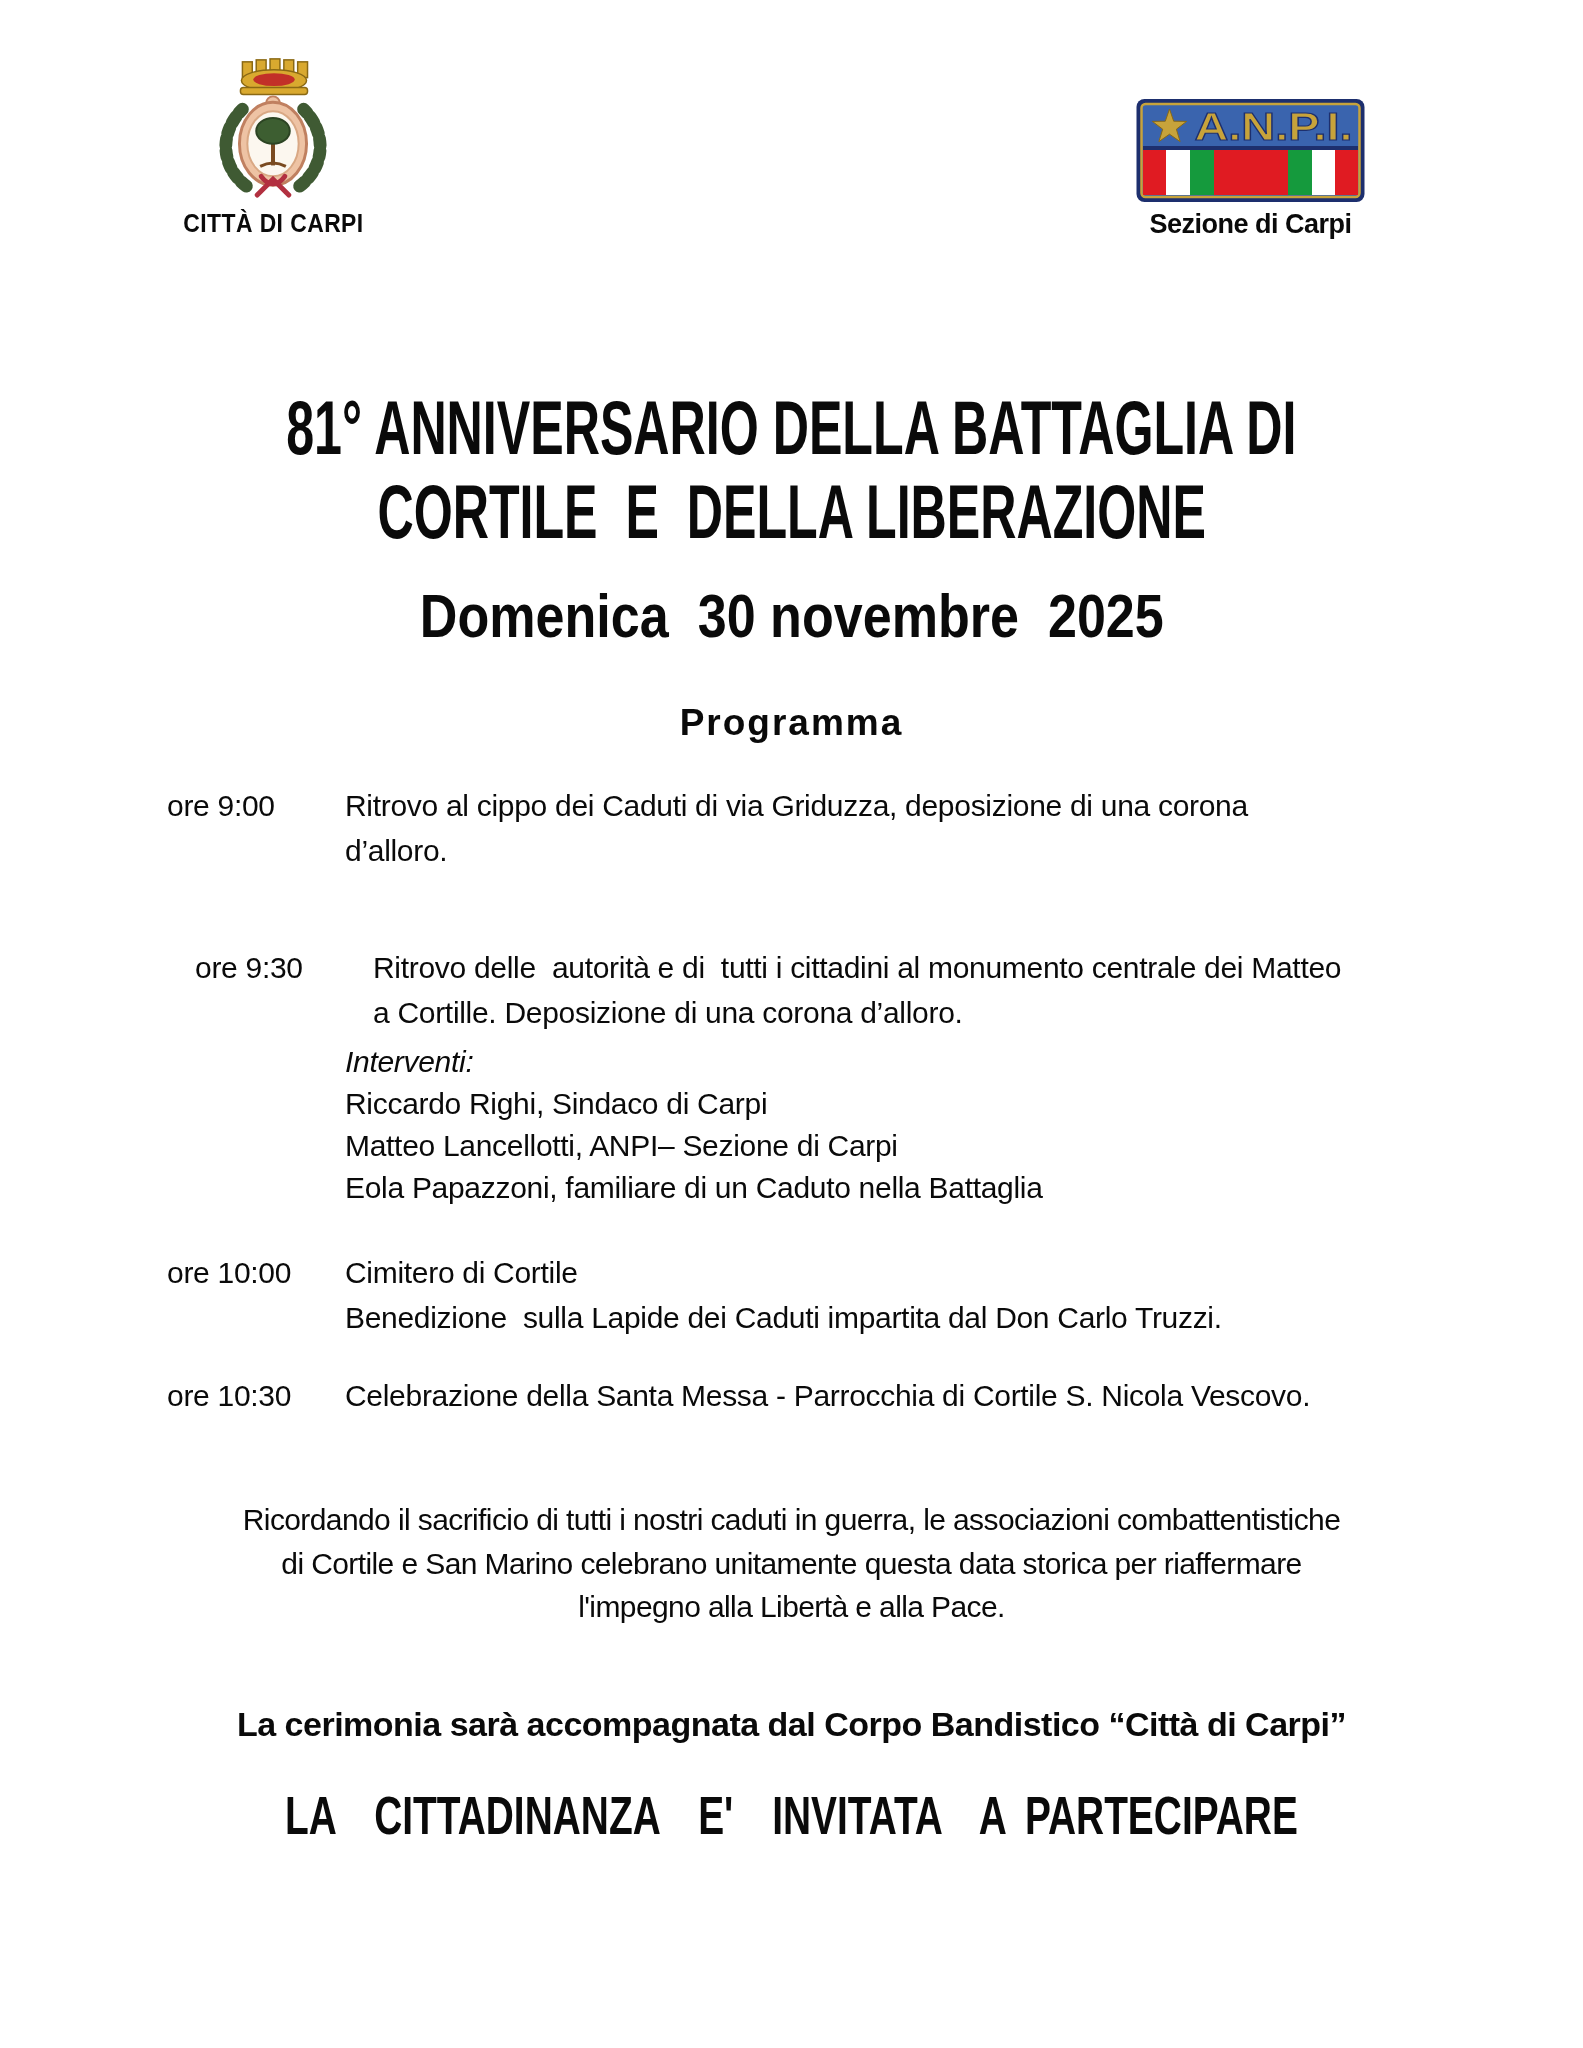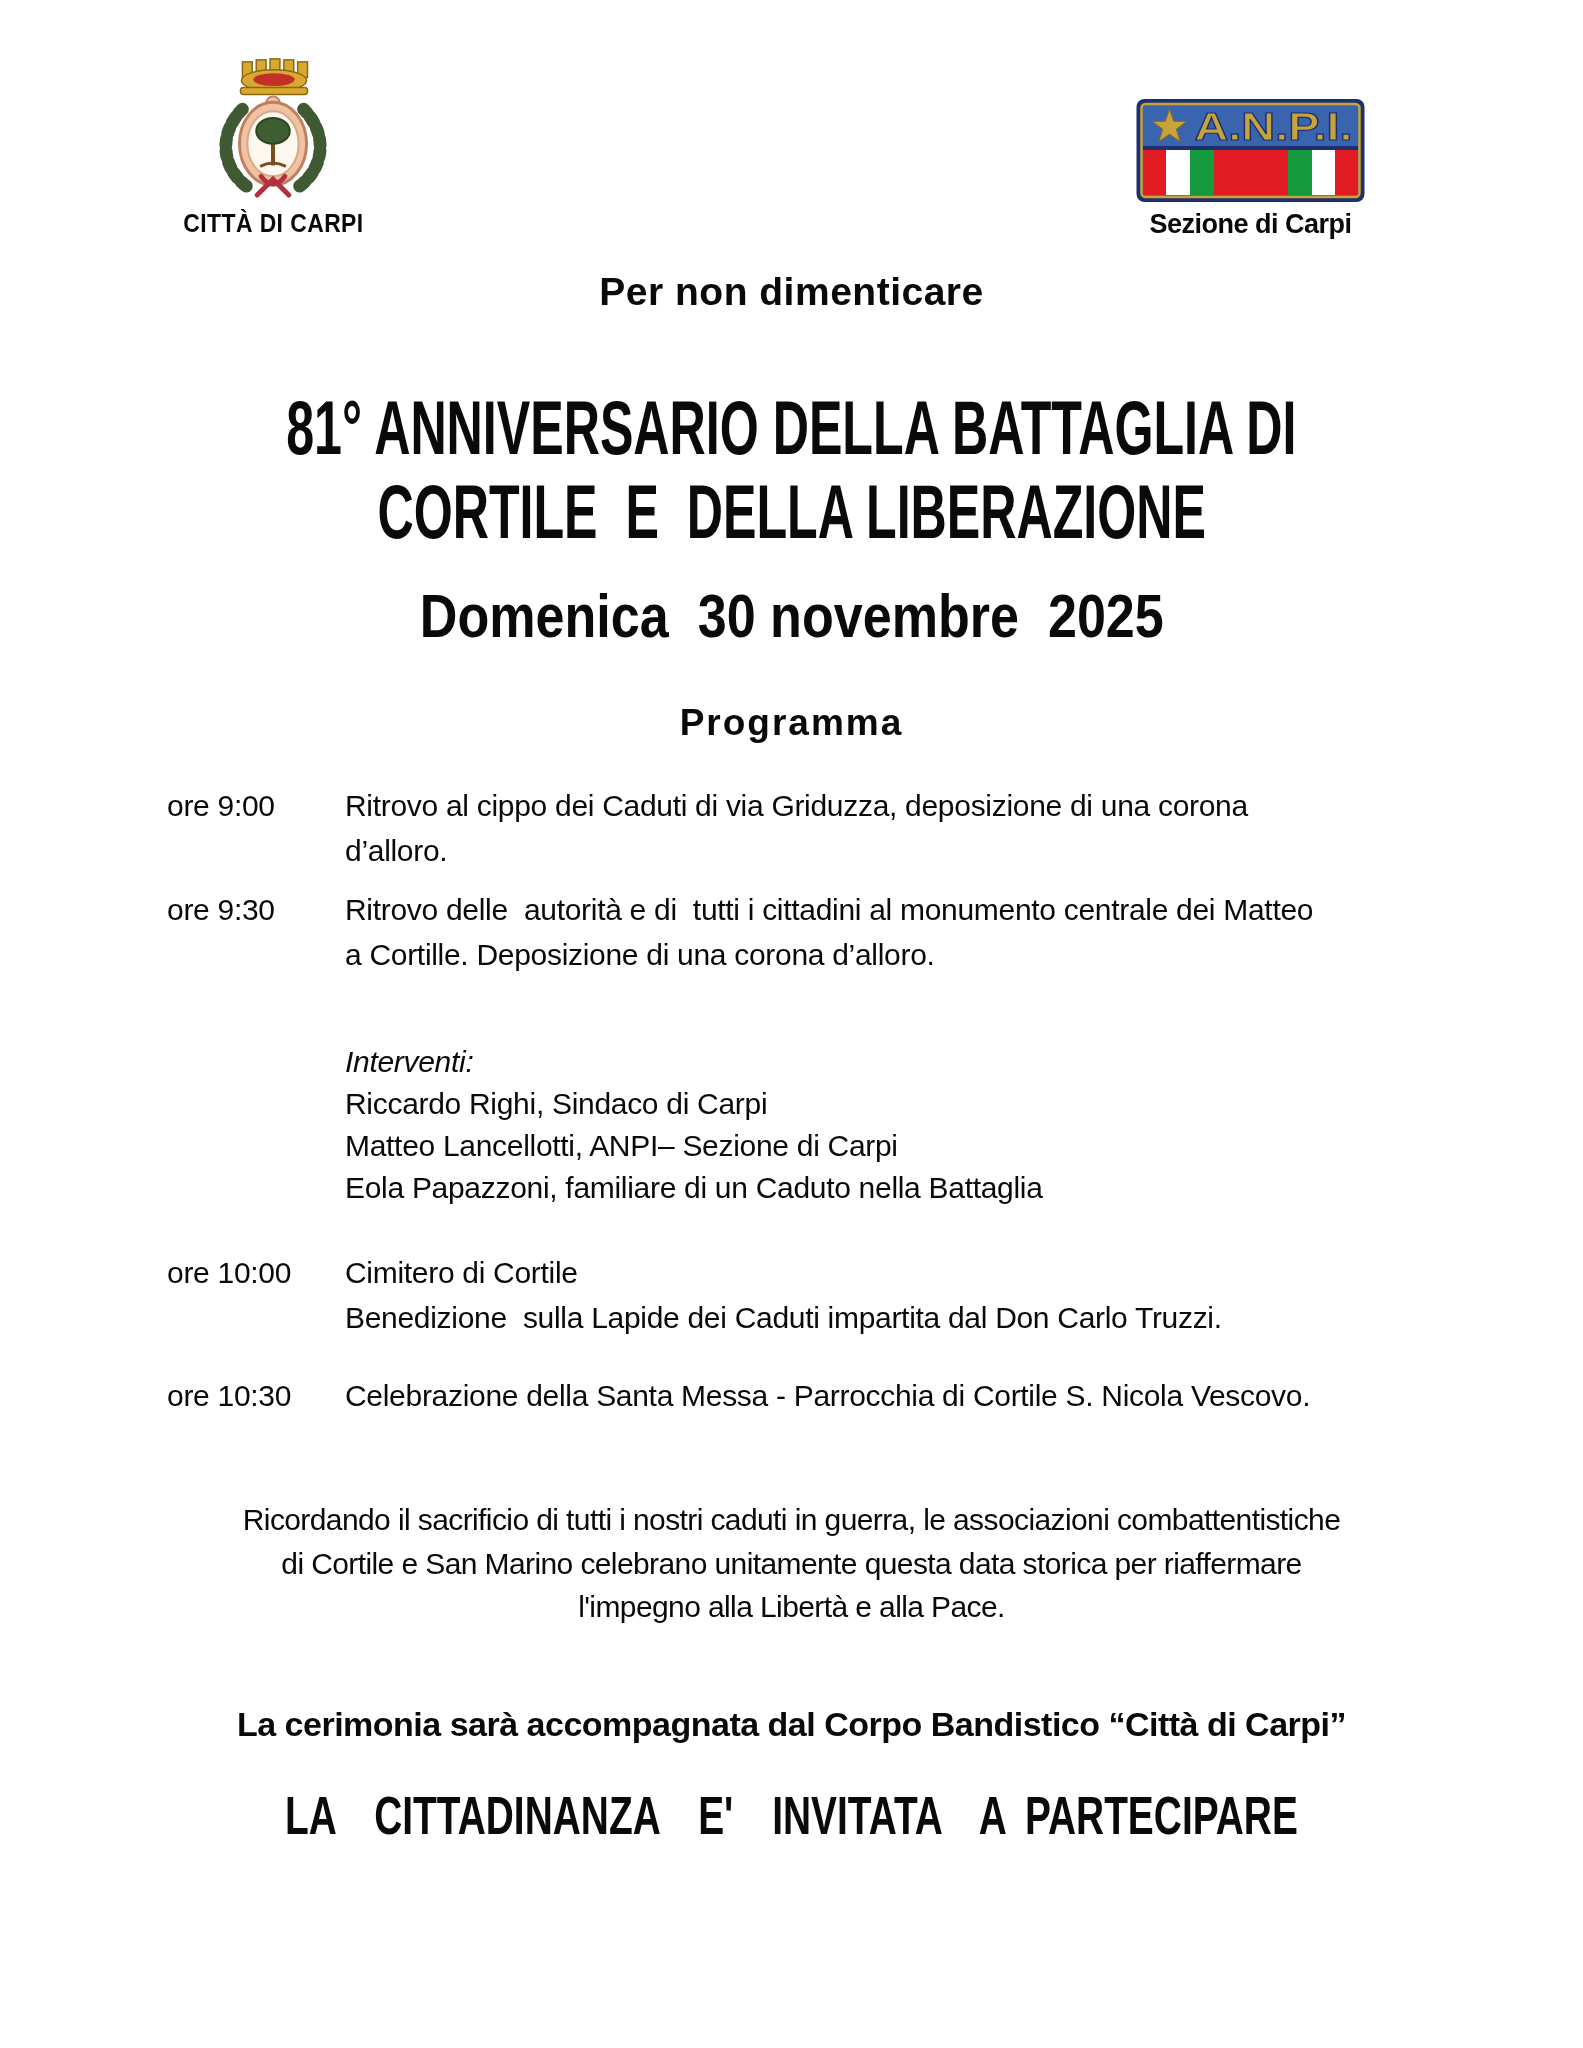--- a/index.html
+++ b/index.html
@@ -32,21 +32,21 @@
   .prog-head { top:702px; font-size:37px; font-weight:bold; letter-spacing:2px; }
 
   
   .row {
     position:absolute; left:167px;
     display:grid; grid-template-columns:178px 1130px;
     font-size:30px; line-height:45px; letter-spacing:-0.3px;
     text-align:left;
   }
   .row-900  { top:783px; }
-  .row-930  { top:887px; }
+  .row-930  { top:945px;margin-left:28px; }
   .row-1000 { top:1250px; }
   .row-1030 { top:1373px; }
 
   .speakers { position:absolute; left:345px; top:1041px; font-size:30px; line-height:42px; letter-spacing:-0.3px; text-align:left; }
   .speakers .heading { font-style:italic; }
 
   
   .closing { top:1498px; font-size:30px; line-height:43.5px; letter-spacing:-0.6px; }
   .band { top:1705px; font-size:34px; font-weight:bold; letter-spacing:-0.5px; }
   .invitation { top:1785px; font-size:54px; font-weight:bold; line-height:60px; }
@@ -110,21 +110,20 @@
           <rect x="198.5" y="51" width="23" height="45" fill="#e01b22"></rect>
           <rect x="6.5" y="47" width="215" height="4" fill="#1d2f6e"></rect>
         </g>
         <polygon points="33,10 37.2,22.2 50.1,22.4 39.9,30.2 43.6,42.6 33,35.2 22.4,42.6 26.2,30.2 15.9,22.4 28.8,22.2" fill="#c7a33b" stroke="#8a6914" stroke-width="1"></polygon>
         <text x="137" y="41" text-anchor="middle" font-size="38" font-weight="bold" font-family="Liberation Sans, sans-serif" fill="#c7a33b" stroke="#1d2f6e" stroke-width="1.2" textLength="158" lengthAdjust="spacingAndGlyphs">A.N.P.I.</text>
       </svg>
     </span>
     <div class="caption">Sezione di Carpi</div>
   </div>
 
-  <div class="center tagline">Per non dimenticare</div>
 
   <div class="center title">
     <div><span class="sx">81° ANNIVERSARIO DELLA BATTAGLIA DI</span></div>
     <div><span class="sx">CORTILE  E  DELLA LIBERAZIONE</span></div>
   </div>
 
   <div class="center date-line"><span class="sx">Domenica  30 novembre  2025</span></div>
 
   <div class="center prog-head">Programma</div>
 

